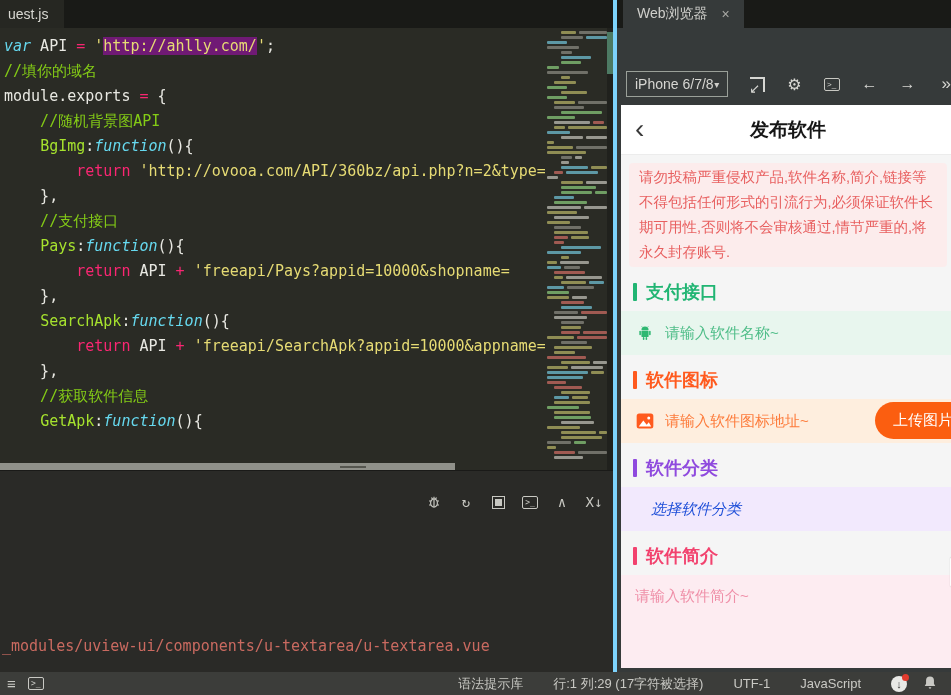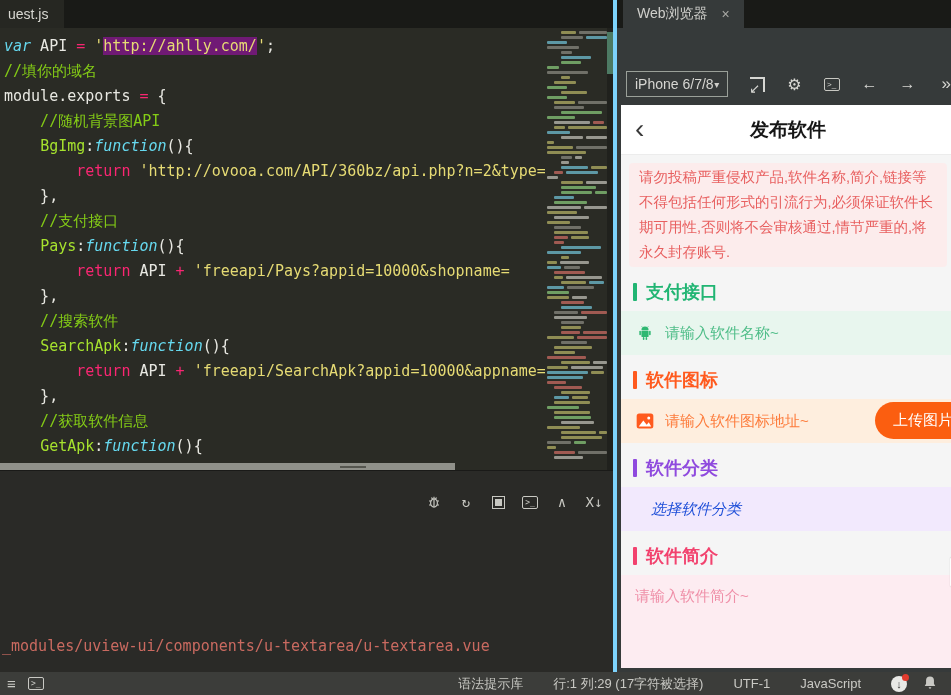--- a/index.html
+++ b/index.html
@@ -125,21 +125,20 @@
           <div class="code-line"><span class="tok-cmt">//填你的域名</span></div>
           <div class="code-line"><span class="tok-fg">module.exports </span><span class="tok-op">=</span><span class="tok-fg"> {</span></div>
           <div class="code-line"><span class="tok-cmt">    //随机背景图API</span></div>
           <div class="code-line"><span class="tok-fg">    </span><span class="tok-prop">BgImg</span><span class="tok-fg">:</span><span class="tok-kw">function</span><span class="tok-fg">(){</span></div>
           <div class="code-line"><span class="tok-fg">        </span><span class="tok-op">return</span><span class="tok-fg"> </span><span class="tok-str">'http://ovooa.com/API/360bz/api.php?n=2&amp;type=json'</span></div>
           <div class="code-line"><span class="tok-fg">    },</span></div>
           <div class="code-line"><span class="tok-cmt">    //支付接口</span></div>
           <div class="code-line"><span class="tok-fg">    </span><span class="tok-prop">Pays</span><span class="tok-fg">:</span><span class="tok-kw">function</span><span class="tok-fg">(){</span></div>
           <div class="code-line"><span class="tok-fg">        </span><span class="tok-op">return</span><span class="tok-fg"> API </span><span class="tok-op">+</span><span class="tok-fg"> </span><span class="tok-str">'freeapi/Pays?appid=10000&amp;shopname=</span></div>
           <div class="code-line"><span class="tok-fg">    },</span></div>
-          <div class="code-line"><span class="tok-cmt">    //搜索软件</span></div>
           <div class="code-line"><span class="tok-fg">    </span><span class="tok-prop">SearchApk</span><span class="tok-fg">:</span><span class="tok-kw">function</span><span class="tok-fg">(){</span></div>
           <div class="code-line"><span class="tok-fg">        </span><span class="tok-op">return</span><span class="tok-fg"> API </span><span class="tok-op">+</span><span class="tok-fg"> </span><span class="tok-str">'freeapi/SearchApk?appid=10000&amp;appname=</span></div>
           <div class="code-line"><span class="tok-fg">    },</span></div>
           <div class="code-line"><span class="tok-cmt">    //获取软件信息</span></div>
           <div class="code-line"><span class="tok-fg">    </span><span class="tok-prop">GetApk</span><span class="tok-fg">:</span><span class="tok-kw">function</span><span class="tok-fg">(){</span></div>
         </div>
     </div>
     <div class="hscroll">
       <div class="hscroll-thumb">
           <div class="hscroll-grip"></div>

